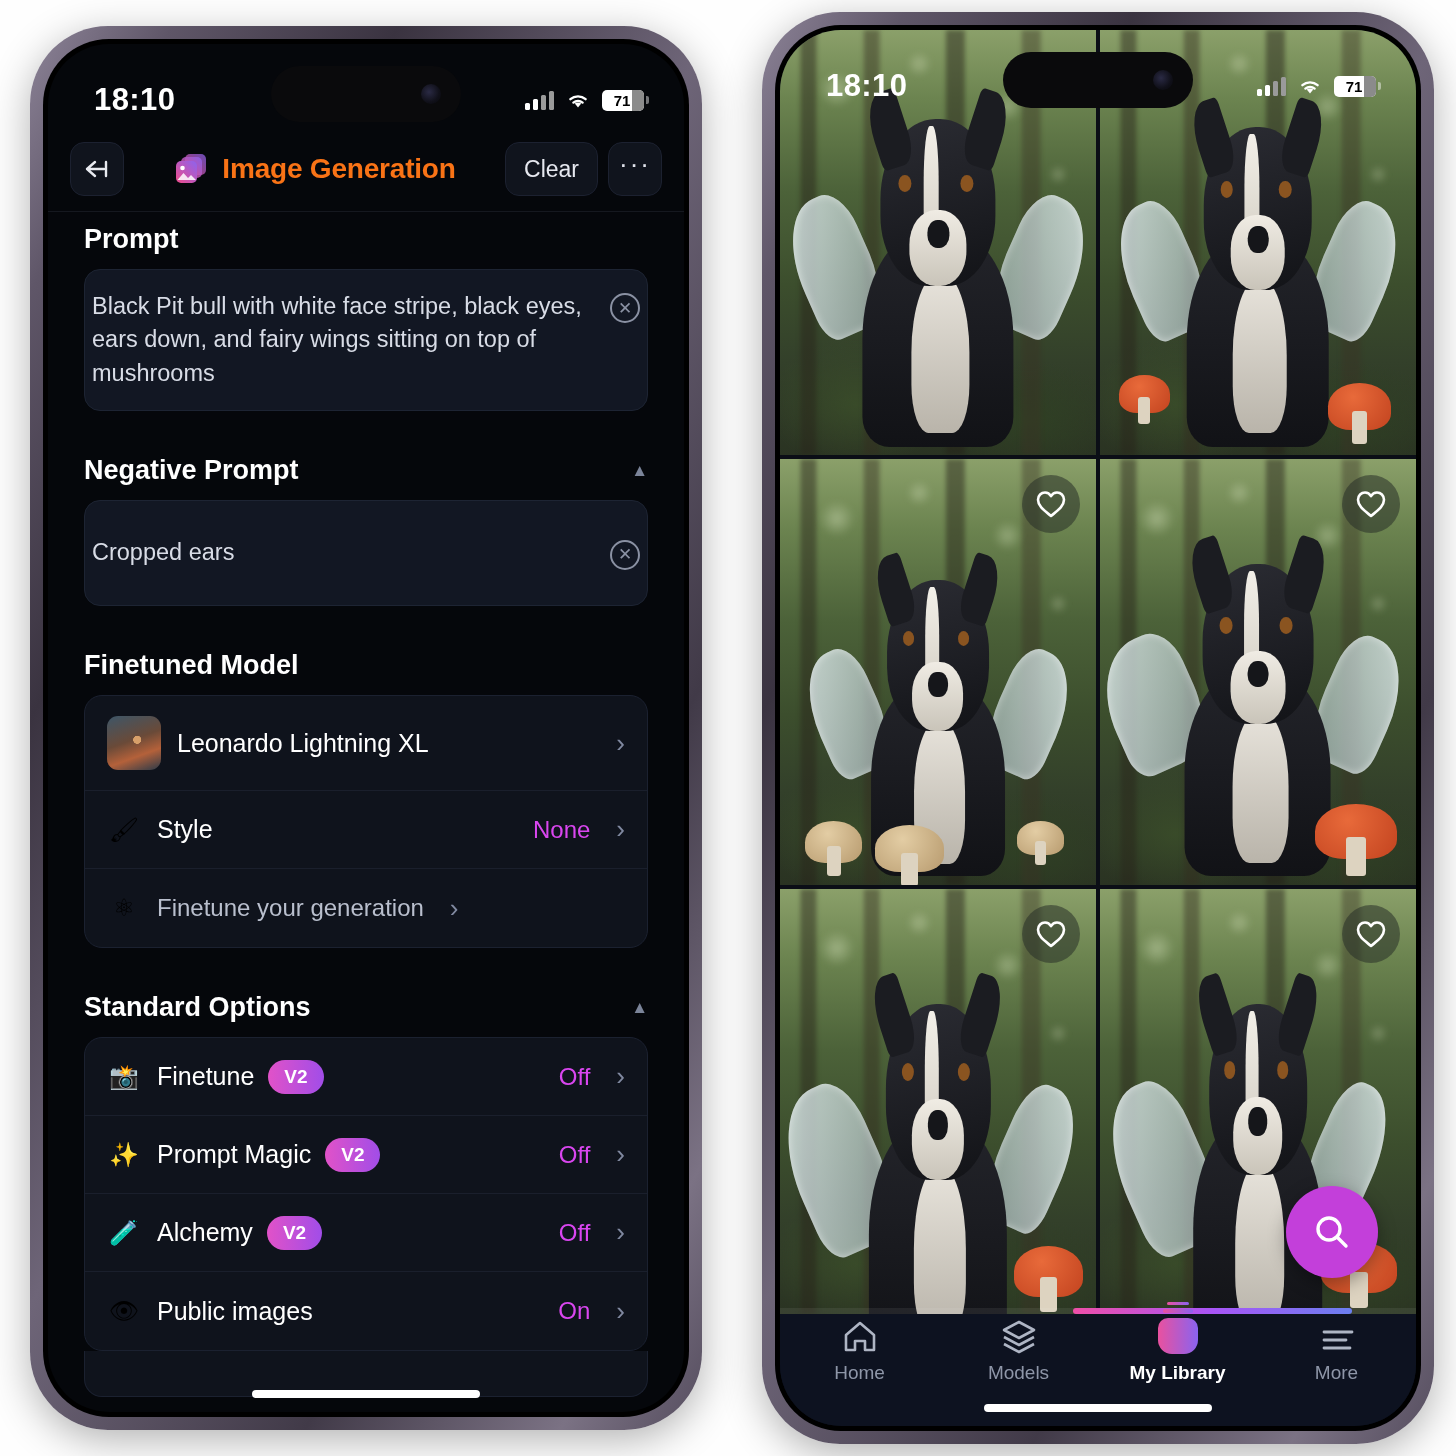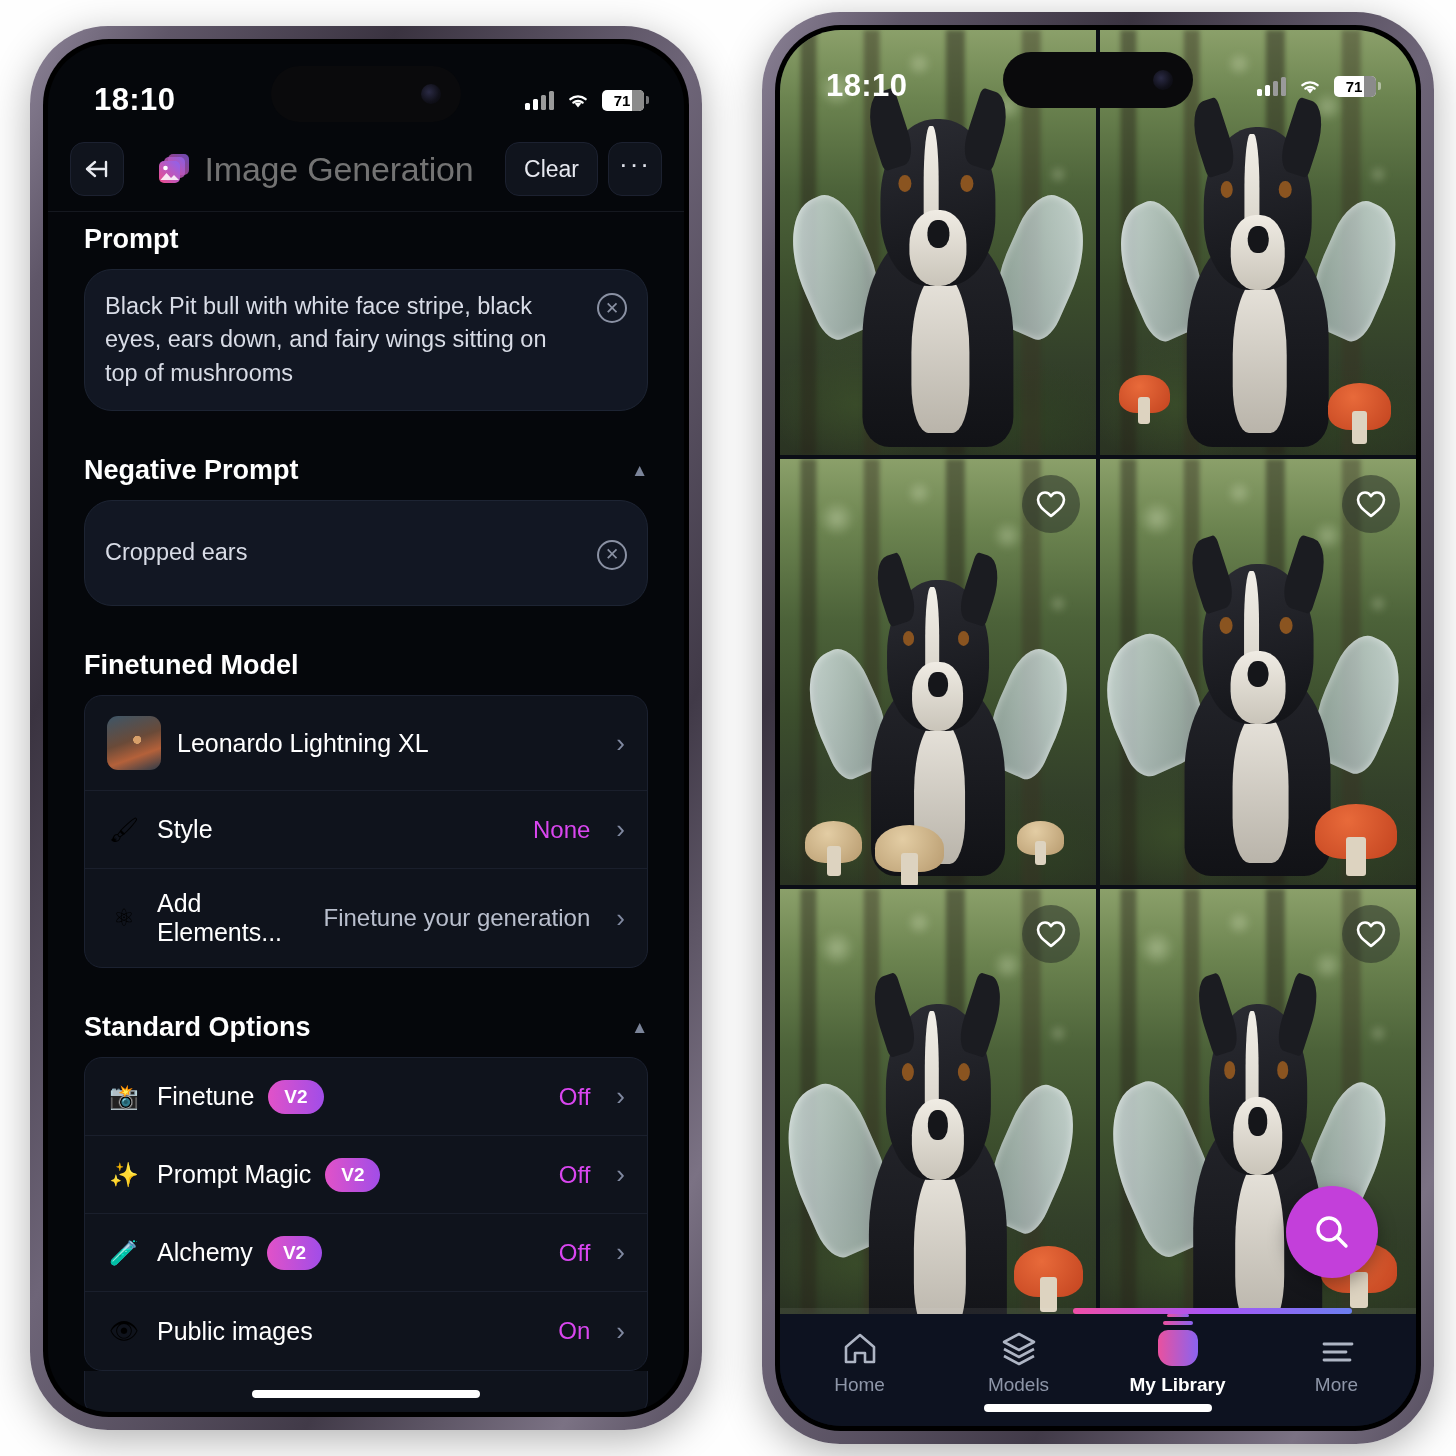--- a/index.html
+++ b/index.html
@@ -51,33 +51,33 @@
 
   
   .l-screen { background:#05070b; height:100%; display:flex; flex-direction:column; }
   .nav { height: 66px; margin-top: 92px; display:flex; align-items:center;
      padding: 0 22px; gap: 10px; position:relative; }
   .nav::after{content:'';position:absolute;left:0;right:0;bottom:-10px;height:1px;background:#15181f;}
   .iconbtn { width: 54px; height: 54px; border-radius: 14px; background:#10141d;
      border:1px solid #1c2130; display:flex;align-items:center;justify-content:center;
      color:#e8eaf0; flex:none; }
   .nav-title { flex:1; display:flex; align-items:center; justify-content:center; gap:11px; }
-  .nav-title .t { color:#737373; font-size:34px; font-weight:400; letter-spacing:-.2px;}
+  .nav-title .t { color:#f97316; font-size:28px; font-weight:700; letter-spacing:-.2px;}
   .clearbtn { height:54px; padding:0 18px; border-radius:14px; background:#10141d;
      border:1px solid #1c2130; color:#e6e8ef; font-size:23px; display:flex;align-items:center; }
   .dotsbtn { width:54px;height:54px;border-radius:14px;background:#10141d;border:1px solid #1c2130;
      color:#dfe2ea; font-size:26px; display:flex;align-items:center;justify-content:center;
      letter-spacing:2px; padding-bottom:10px; }
 
   .l-body { flex:1; overflow:hidden; padding: 22px 0 0 0; position:relative; }
   .sec-label { color:#fff; font-size:27px; font-weight:700; padding: 0 36px 14px 36px;
      display:flex; align-items:center; justify-content:space-between; }
   .caret { color:#7b8499; font-size:17px; }
-  .field { margin: 0 36px; background:#121723; border:1px solid #1d2433; border-radius:28px;
-     display:flex; align-items:flex-start; padding: 20px 20px; gap:14px; }
+  .field { margin: 0 36px; background:#121723; border:1px solid #1d2433; border-radius:16px;
+     display:flex; align-items:flex-start; padding: 20px 7px; gap:14px; }
   .field .txt { flex:1; color:#d8dce6; font-size:23.5px; line-height:1.42; }
   .xclear { width:30px;height:30px;border-radius:50%; border:2px solid #8a91a3; color:#8a91a3;
      display:flex;align-items:center;justify-content:center; font-size:17px; flex:none; margin-top:3px;}
   .field.neg { min-height: 106px; align-items:center; }.gap-md{height:44px}
 
   .card { margin: 0 36px; background:#0f131c; border:1px solid #1b2130; border-radius:18px; overflow:hidden; }
   .row { display:flex; align-items:center; padding: 20px 22px; gap:16px; min-height: 78px;
      border-bottom:1px solid #1a1f2c; }
   .row:last-child{border-bottom:none;}
   .row .lbl { color:#fff; font-size:25px; flex:1; display:flex; align-items:center; gap:14px;}
@@ -168,21 +168,21 @@
   .mush.red{background:radial-gradient(circle at 40% 30%,#e86a3a,#c2431f);}
   .mush.tan{background:radial-gradient(circle at 40% 30%,#e3cda4,#b79a6e);}
 
   .fab { position:absolute; right: 38px; bottom: 148px; width: 92px; height:92px; border-radius:50%;
      background:#c33fda; display:flex;align-items:center;justify-content:center; z-index:20;
      box-shadow:0 6px 18px rgba(0,0,0,.35);}
   .scrollbar { position:absolute; left:0; right:0; bottom: 112px; height: 6px; background:rgba(255,255,255,.07); z-index:18;}
   .scrollbar b{ position:absolute; left:46%; width: 44%; height:100%; border-radius:3px;
      background:linear-gradient(90deg,#ef4fa8,#a855f7,#6b7ff0);}
   .tabbar { position:absolute; left:0; right:0; bottom:0; height: 112px; background:#0d1220;
-     display:flex; align-items:flex-start; padding-top: 12px; z-index:22;}
+     display:flex; align-items:flex-start; z-index:22;}
   .tab { flex:1; display:flex; flex-direction:column; align-items:center; gap:8px; }
   .tab .tl { font-size: 19px; color:#8e96a8; }
   .tab.active .tl { color:#fff; font-weight:700; }
   .tab .ic { height:40px; display:flex; align-items:flex-end; justify-content:center; color:#aeb5c4; }
   .lib-ic { width:40px;height:36px;border-radius:10px 10px 14px 14px;
      background:linear-gradient(90deg,#e9519f,#8a63ef); position:relative;}
   .lib-ic::before{content:'';position:absolute;top:-9px;left:5px;width:30px;height:4px;border-radius:2px;
      background:linear-gradient(90deg,#e9519f,#8a63ef);}
   .lib-ic::after{content:'';position:absolute;top:-16px;left:9px;width:22px;height:3px;border-radius:2px;
      background:linear-gradient(90deg,#e9519f,#8a63ef);}
@@ -282,21 +282,20 @@
               <span class="chev">›</span>
             </div>
             <div class="row">
               <span class="emoji">🖌</span>
               <div class="lbl">Style</div>
               <div class="val pink">None</div>
               <span class="chev">›</span>
             </div>
             <div class="row">
               <span class="emoji">⚛</span>
-              <div class="lbl">Add Elements...</div>
               <div class="val" style="color:#b9bfcd">Finetune your generation</div>
               <span class="chev">›</span>
             </div>
           </div>
 
           <div class="gap-md"></div>
 
           <div class="sec-label">
             <span>Standard Options</span>
             <span class="caret">▲</span>

